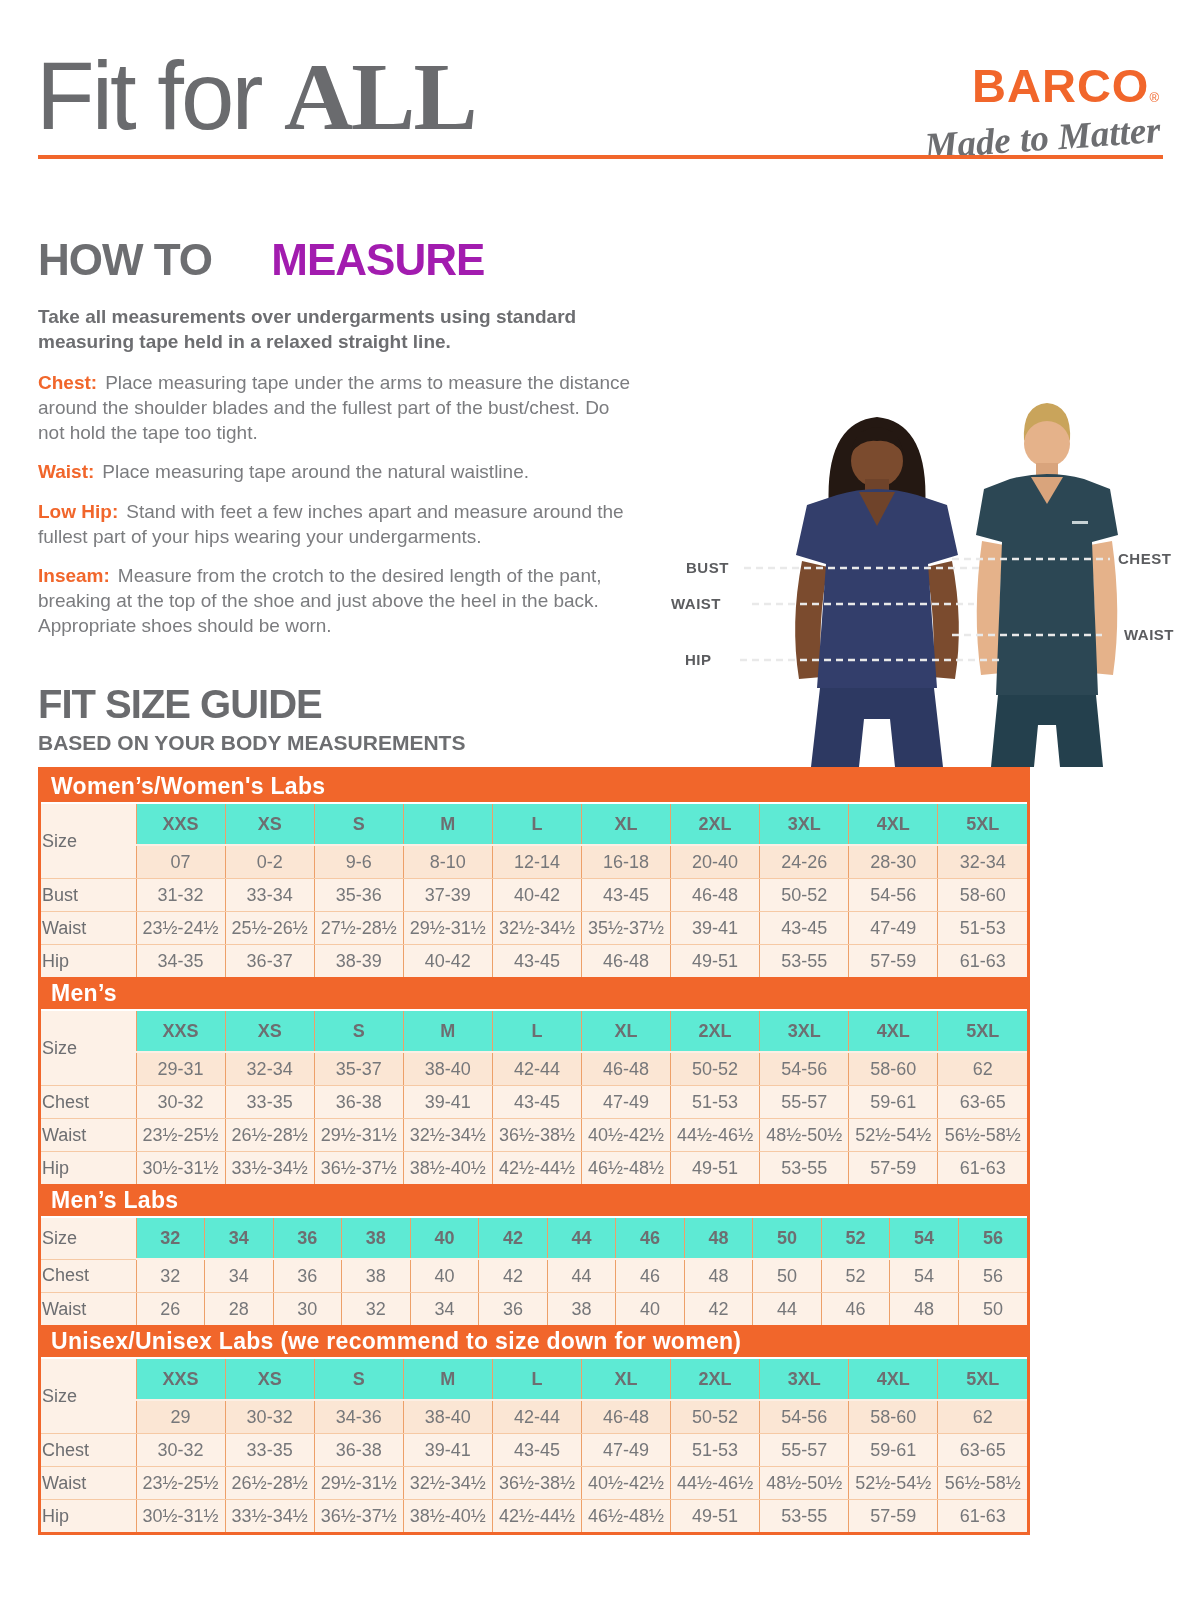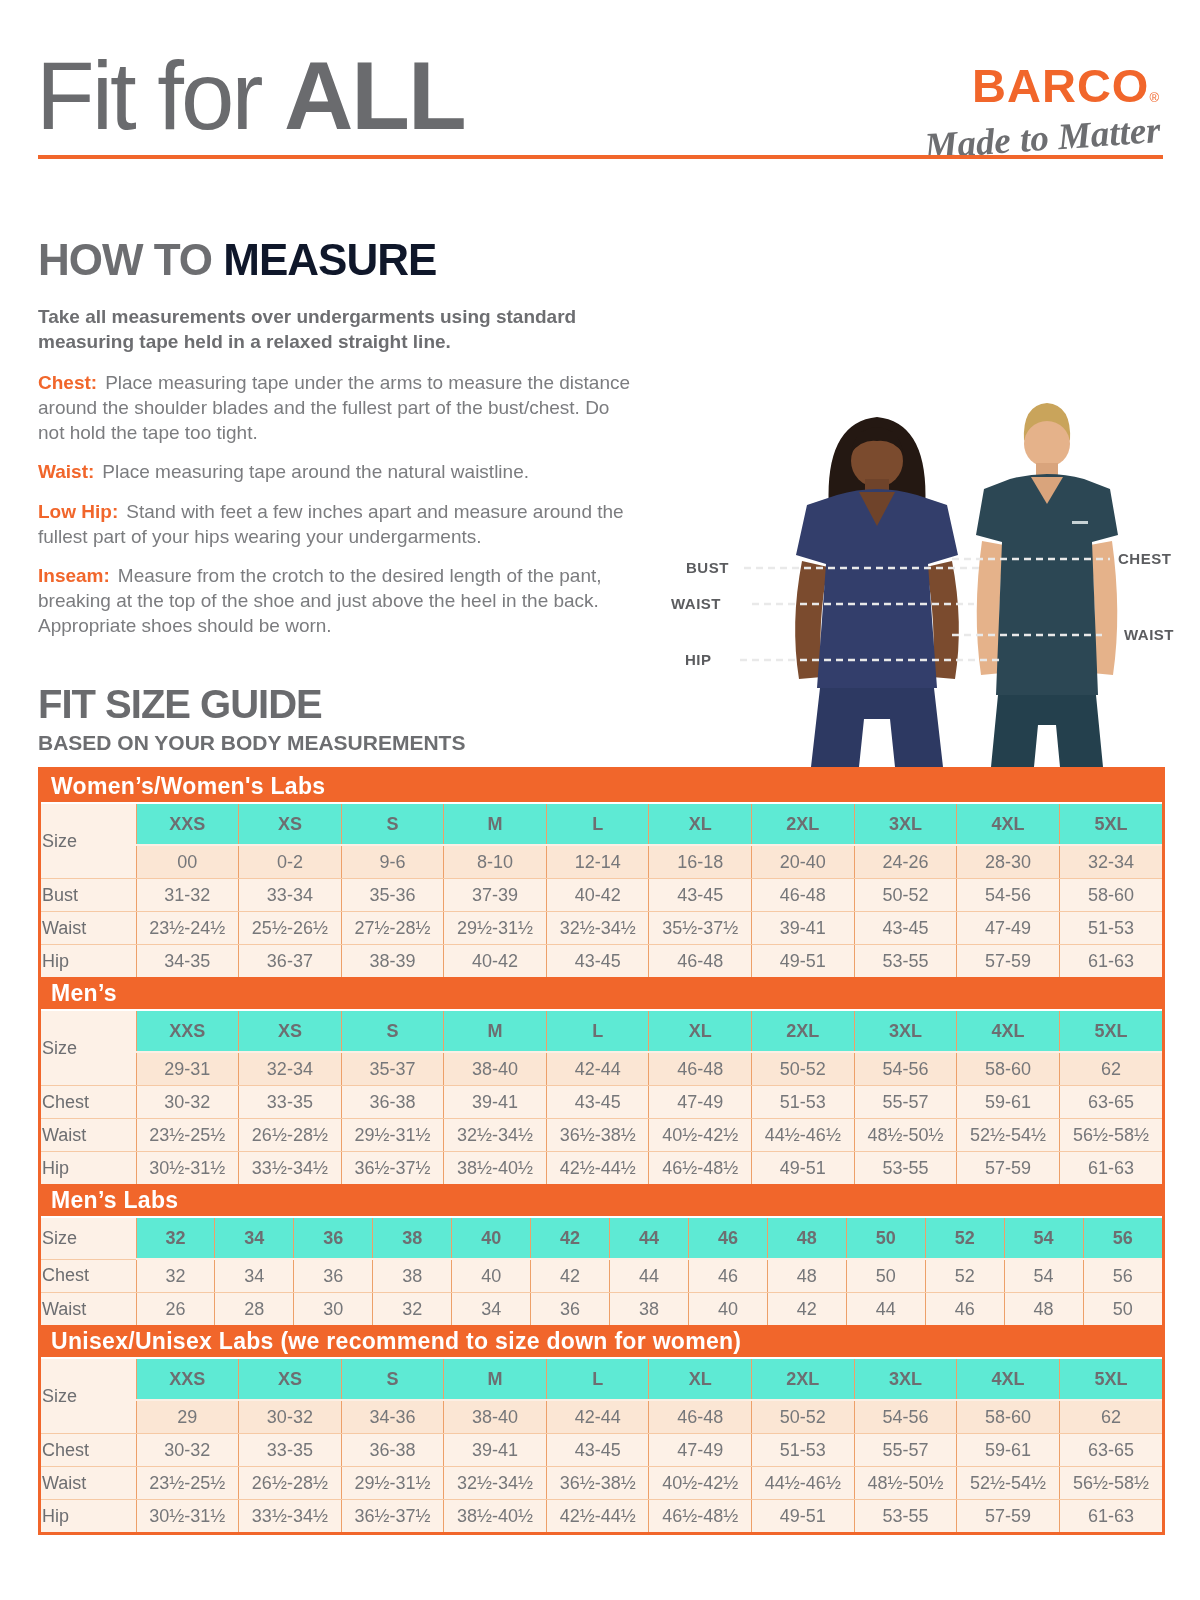--- a/index.html
+++ b/index.html
@@ -8,57 +8,57 @@
     background:#ffffff; overflow:hidden;
     font-family:"Liberation Sans", sans-serif; color:#6D6E71;
   }
 
   
   .page-title {
     position:absolute; left:36px; top:48px;
     font-size:96px; line-height:1; letter-spacing:-3px; color:#6A6B6E; white-space:nowrap;
   }
   .page-title .t-reg  { font-weight:400; }
-  .page-title .t-bold { font-weight:700; letter-spacing:-2px; }
+  .page-title .t-bold { font-weight:700; letter-spacing:-2px;font-family:Liberation Serif, serif; }
   .brand { position:absolute; right:40px; top:62px; text-align:right; }
   .brand-name {
     font-size:47px; font-weight:700; color:#F1662B; letter-spacing:1px; line-height:1; white-space:nowrap;
   }
   .brand-reg { font-size:13px; font-weight:400; vertical-align:baseline; }
   .brand-tagline {
     font-family:"Liberation Serif", serif; font-style:italic; font-weight:700;
     font-size:37px; color:#6D6E71; line-height:1.05; margin-top:2px;
     transform:rotate(-4deg); transform-origin:right center; white-space:nowrap;
   }
   .header-rule { position:absolute; left:38px; right:37px; top:155px; height:4px; background:#F1662B; }
 
   
   .howto { position:absolute; left:38px; top:238px; width:600px; }
   .howto h2 { margin:0 0 22px 0; font-size:44px; line-height:1; letter-spacing:-1px; color:#6D6E71; white-space:nowrap; }
-  .howto h2 .orange { color:#0f172a; }
+  .howto h2 .orange { color:#a21caf;margin-left:48px; }
   .howto .intro { margin:0 0 17px 0; font-size:19px; font-weight:700; line-height:1.32; color:#6D6E71; }
   .howto .mi { margin:0 0 15px 0; font-size:19px; line-height:1.3; color:#7B7C7F; }
   .howto .mi .lbl { color:#F1662B; font-weight:700; margin-right:8px; }
 
   
   .figure { position:absolute; left:652px; top:383px; width:548px; height:384px; }
   .figure svg { position:absolute; left:0; top:0; }
   .mlabel {
     position:absolute; font-size:15px; font-weight:700; color:#5B5C5F; letter-spacing:.5px;
     line-height:18px; white-space:nowrap;
   }
 
   
   .sg-head { position:absolute; left:38px; top:684px; }
   .sg-head h3 { margin:0; font-size:40px; line-height:1; letter-spacing:-1px; color:#6A6B6E; }
   .sg-head h4 { margin:8px 0 0 0; font-size:21px; line-height:1; color:#6D6E71; }
 
   
   .sg-wrap {
-    position:absolute; left:38px; top:767px; width:1127px;
+    position:absolute; left:38px; top:767px; width:992px;
     border:3px solid #F1662B; box-sizing:border-box; background:#FDF1E7;
   }
   .sg-banner {
     background:#F1662B; color:#ffffff; font-weight:700; font-size:23px;
     height:34px; line-height:32px; padding:0 0 0 10px; letter-spacing:.3px;
     border-bottom:2px solid #ffffff; box-sizing:border-box; white-space:nowrap; overflow:hidden;
   }
   table.sg-table { width:100%; border-collapse:collapse; table-layout:fixed; }
   .sg-table td {
     font-size:18px; color:#76777A; text-align:center; vertical-align:middle;
@@ -167,21 +167,21 @@
             <td class="hdr">S</td>
             <td class="hdr">M</td>
             <td class="hdr">L</td>
             <td class="hdr">XL</td>
             <td class="hdr">2XL</td>
             <td class="hdr">3XL</td>
             <td class="hdr">4XL</td>
             <td class="hdr">5XL</td>
           </tr>
           <tr>
-            <td class="sub">00</td>
+            <td class="sub">07</td>
             <td class="sub">0-2</td>
             <td class="sub">9-6</td>
             <td class="sub">8-10</td>
             <td class="sub">12-14</td>
             <td class="sub">16-18</td>
             <td class="sub">20-40</td>
             <td class="sub">24-26</td>
             <td class="sub">28-30</td>
             <td class="sub">32-34</td>
           </tr>

